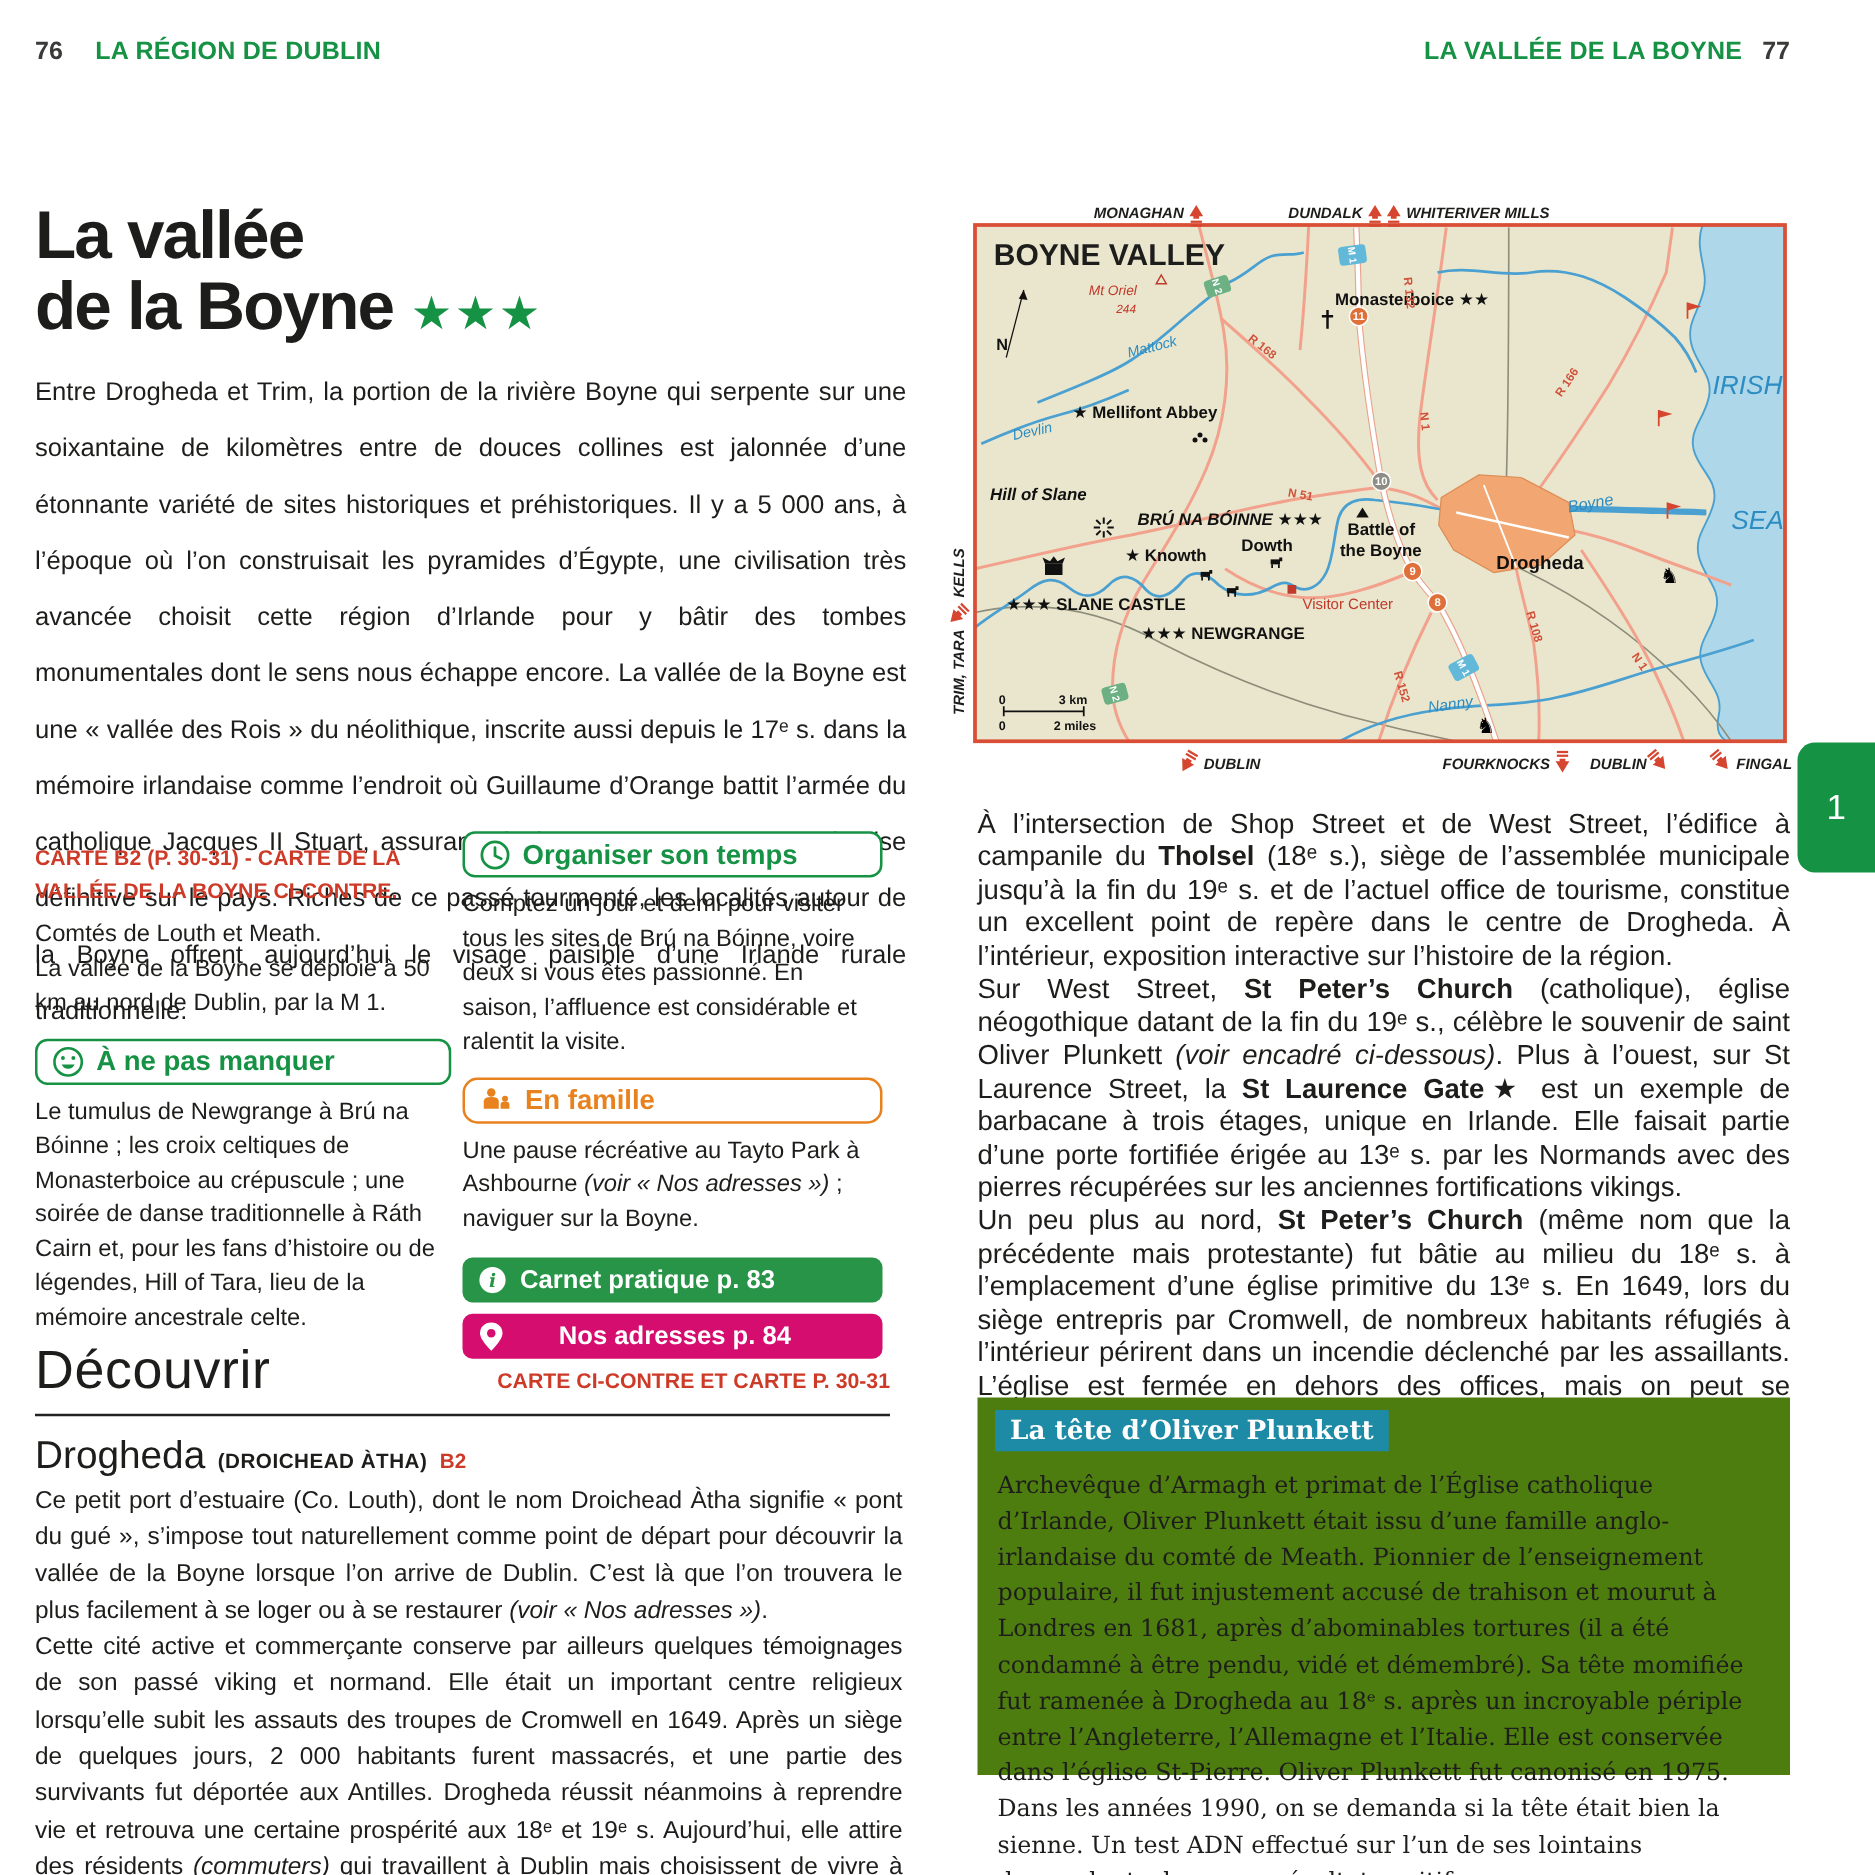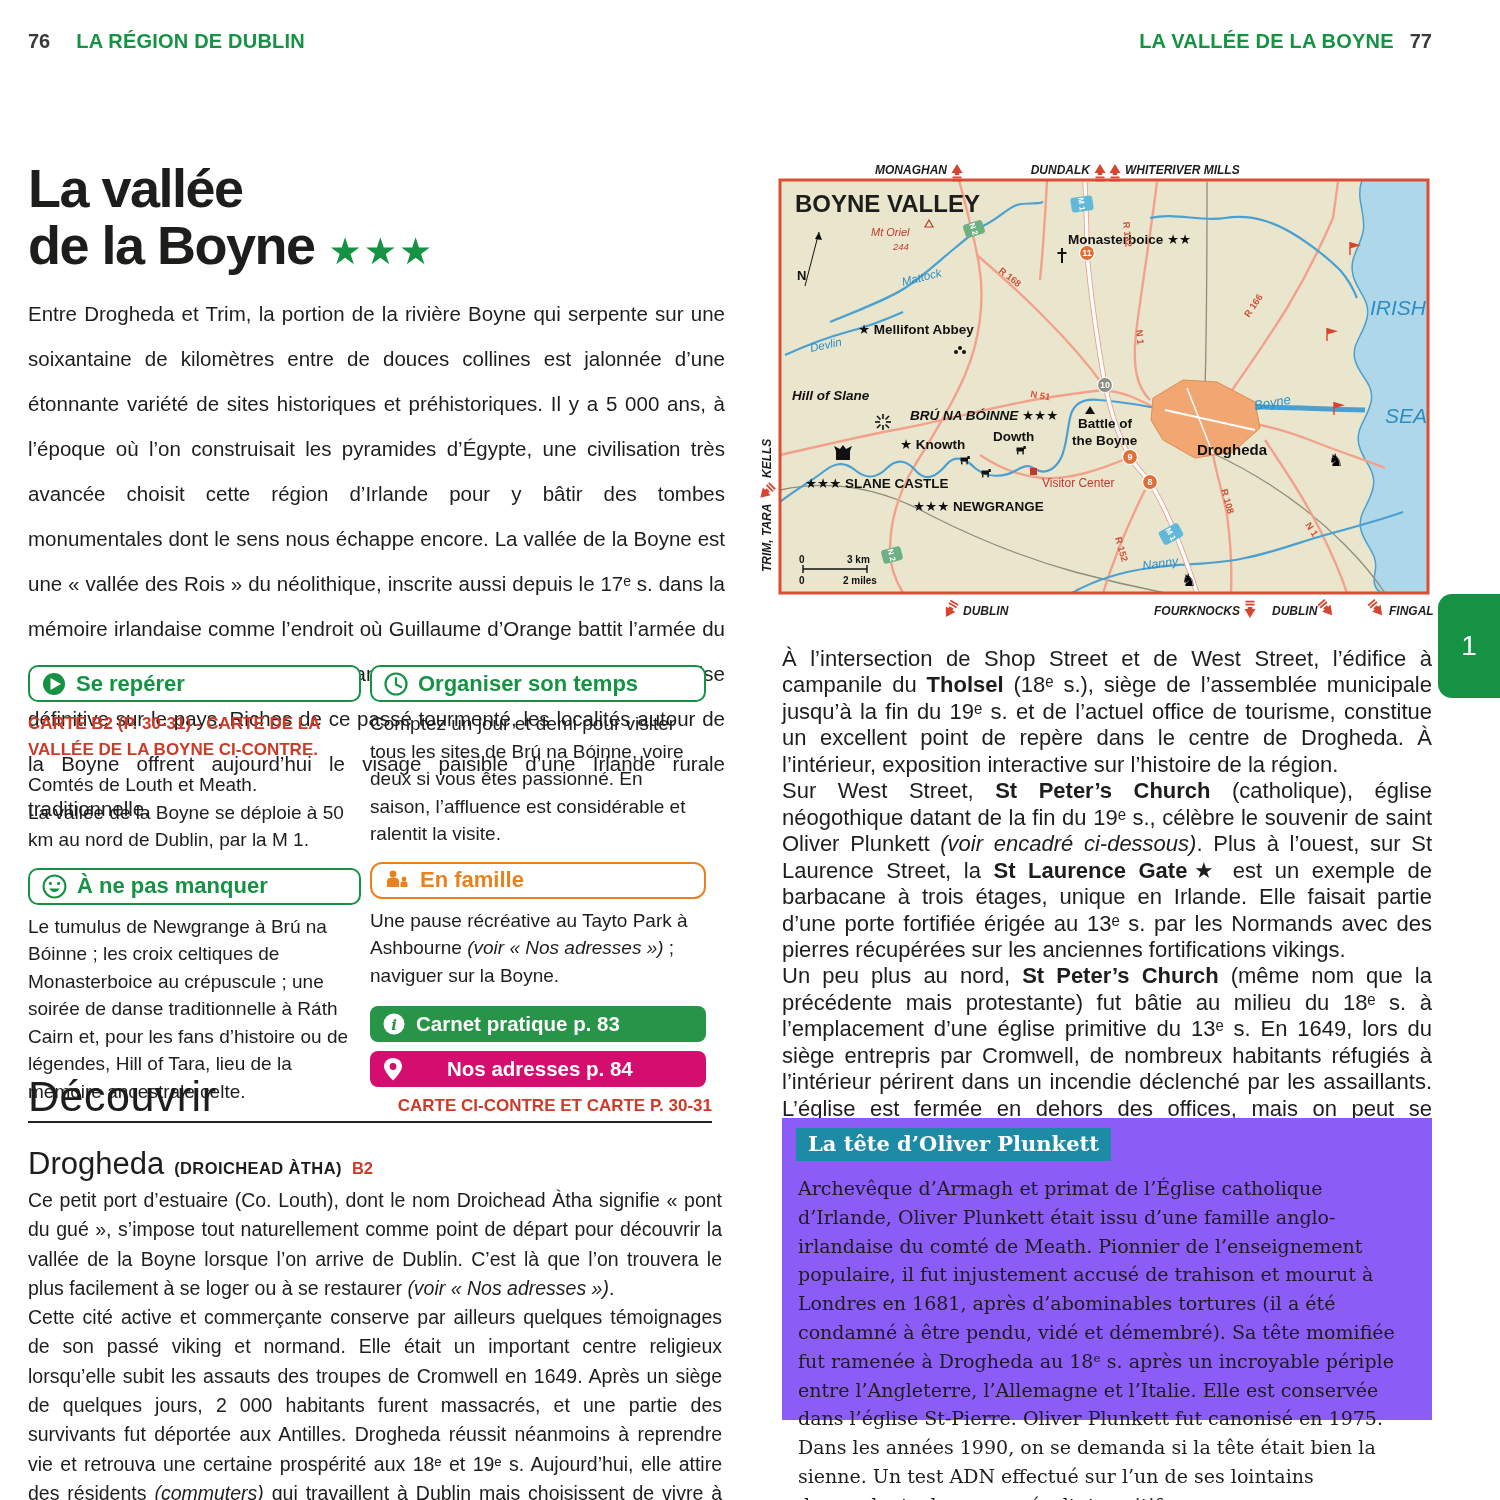--- a/index.html
+++ b/index.html
@@ -34,34 +34,34 @@
   .btn{display:flex;align-items:center;gap:11px;border-radius:8px;height:36px;
        padding:0 13px;font-size:20.5px;font-weight:bold;color:#fff;}
   .btn.green{background:#279447;}
   .btn.pink{background:var(--pink);gap:44px;}
 
   #colA{left:28px;top:665px;width:333px;}
   #colB{left:370px;top:665px;width:336px;}
   #colB .gap1{margin-top:14px;border-radius:12px;}
 
   #decouvrir{left:28px;top:1072px;width:684px;border-bottom:2.5px solid #222;
-             padding-bottom:0;display:flex;justify-content:space-between;align-items:baseline;}
+             padding-bottom:10px;display:flex;justify-content:space-between;align-items:baseline;}
   #decouvrir h2{font-size:43px;font-weight:normal;letter-spacing:.5px;}
   #decouvrir .ref{font-size:17px;font-weight:bold;color:var(--red);}
   #drogheda-head{left:28px;top:1146px;display:flex;align-items:baseline;gap:10px;}
   #drogheda-head .nm{font-size:31px;font-weight:normal;}
   #drogheda-head .ir{font-size:16.5px;font-weight:bold;letter-spacing:.4px;}
   #drogheda-head .grid{font-size:16.5px;font-weight:bold;color:var(--red);}
   #drogheda-body{left:28px;top:1186px;width:694px;font-size:19.5px;line-height:29.3px;
                  text-align:justify;}
 
   
   #right-body{left:782px;top:646px;width:650px;font-size:22px;line-height:26.45px;
               text-align:justify;}
-  #plunkett{left:782px;top:1118px;width:650px;height:302px;background:#8b5cf6;}
+  #plunkett{left:782px;top:1118px;width:650px;height:302px;background:#4d7c0f;}
   #plunkett .chip{position:absolute;left:14px;top:10px;background:var(--teal);color:#fff;
                   font-family:"DejaVu Serif","Liberation Serif",serif;font-weight:bold;
                   font-size:21px;padding:3px 12px 5px;}
   #plunkett .body{position:absolute;left:16px;top:56px;width:614px;
                   font-family:"DejaVu Serif","Liberation Serif",serif;
                   font-size:19px;line-height:28.8px;}
   #chapter-tab{left:1438px;top:594px;width:62px;height:104px;background:#169245;
                border-radius:14px 0 0 14px;display:flex;align-items:center;justify-content:center;
                color:#fff;font-size:28px;}
 
@@ -98,27 +98,20 @@
   </div>
 
   <h1 class="abs" id="main-title">
     <span>La vallée</span><br>
     <span>de la Boyne</span><span class="stars">★★★</span>
   </h1>
 
   <p class="abs" id="intro">Entre Drogheda et Trim, la portion de la rivière Boyne qui serpente sur une soixantaine de kilomètres entre de douces collines est jalonnée d’une étonnante variété de sites historiques et préhistoriques. Il y a 5 000 ans, à l’époque où l’on construisait les pyramides d’Égypte, une civilisation très avancée choisit cette région d’Irlande pour y bâtir des tombes monumentales dont le sens nous échappe encore. La vallée de la Boyne est une « vallée des Rois » du néolithique, inscrite aussi depuis le 17ᵉ s. dans la mémoire irlandaise comme l’endroit où Guillaume d’Orange battit l’armée du catholique Jacques II Stuart, assurant ainsi aux protestants une mainmise définitive sur le pays. Riches de ce passé tourmenté, les localités autour de la Boyne offrent aujourd’hui le visage paisible d’une Irlande rurale traditionnelle.</p>
 
   <div class="abs" id="colA">
-    <div class="boxh">
-      <svg width="24" height="24" viewBox="-12 -12 24 24">
-        <circle r="11" fill="#169245"></circle>
-          <path d="M-3.5,-6 L7,0 L-3.5,6 Z" fill="#fff"></path>
-      </svg>
-      <span>Se repérer</span>
-    </div>
     <p class="mapref">CARTE B2 (P. 30-31) - CARTE DE LA VALLÉE DE LA BOYNE CI-CONTRE.</p>
     <p class="boxtext pre">Comtés de Louth et Meath.
 La vallée de la Boyne se déploie à 50 km au nord de Dublin, par la M 1.</p>
     <div class="boxh" style="margin-top:14px;">
       <svg width="25" height="25" viewBox="-12 -12 24 24">
         <circle r="10.5" fill="none" stroke="#169245" stroke-width="2"></circle>
         <circle cx="-4" cy="-3" r="1.5" fill="#169245"></circle>
           <circle cx="4" cy="-3" r="1.5" fill="#169245"></circle>
         <path d="M-5,2 A5.5,5.5 0 0 0 5,2 Z" fill="#169245"></path>
       </svg>

